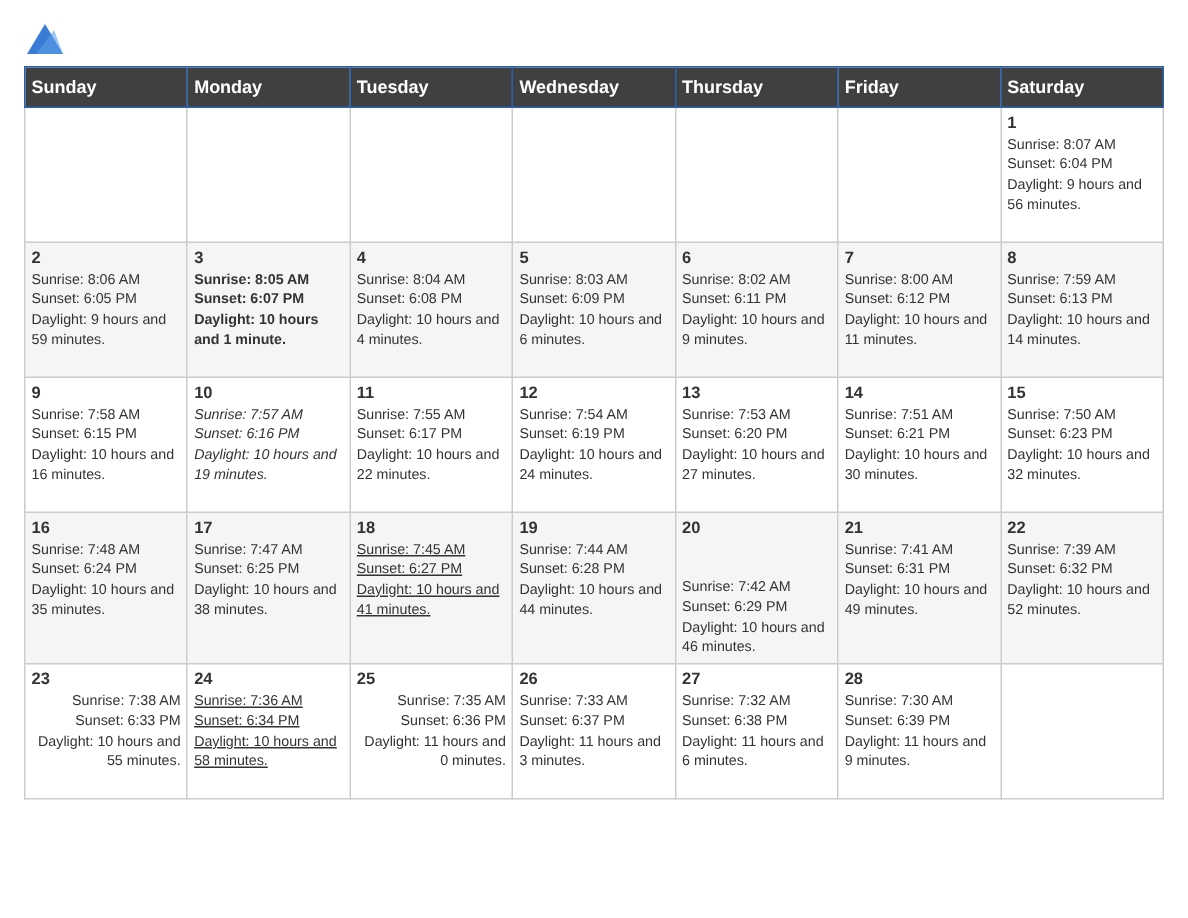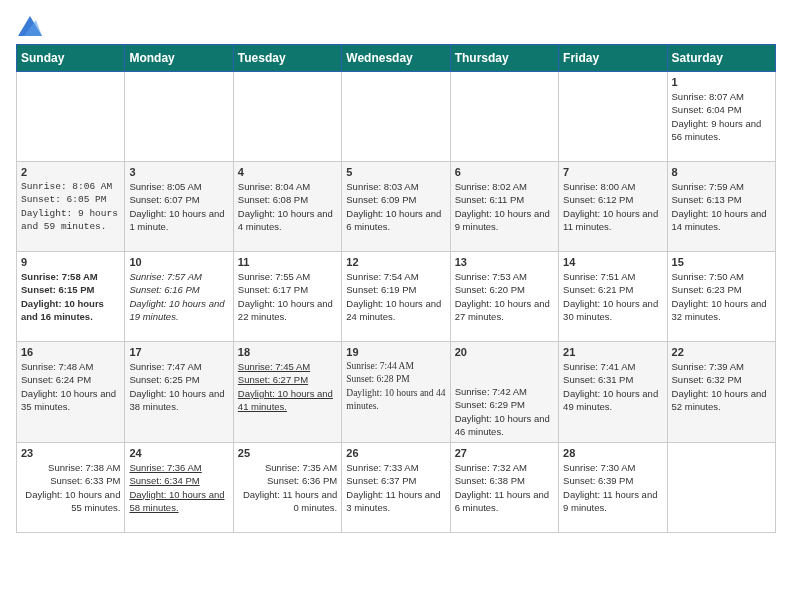--- a/index.html
+++ b/index.html
@@ -46,21 +46,21 @@
     .calendar-subtitle {
       font-size: 16px;
       color: #555;
     }
     table {
       width: 100%;
       border-collapse: collapse;
       table-layout: fixed;
     }
     thead tr th {
-      background-color: #0f766e;
+      background-color: #404040;
       color: #fff;
       font-size: 12px;
       font-weight: bold;
       padding: 6px 4px;
       text-align: left;
       border: 1px solid #2a60b0;
     }
     tbody tr td {
       border: 1px solid #ccc;
       vertical-align: top;
@@ -130,27 +130,27 @@
         <td>
           <span class="day-number">1</span>
           <div class="day-info" style="white-space: pre-line;">Sunrise: 8:07 AM
 Sunset: 6:04 PM
 Daylight: 9 hours and 56 minutes.</div>
         </td>
       </tr>
       <tr>
         <td>
           <span class="day-number">2</span>
-          <div class="day-info" style="white-space: pre-line; font-family: Liberation Mono, monospace;">Sunrise: 8:06 AM
+          <div class="day-info" style="white-space: pre-line;">Sunrise: 8:06 AM
 Sunset: 6:05 PM
 Daylight: 9 hours and 59 minutes.</div>
         </td>
         <td>
           <span class="day-number">3</span>
-          <div class="day-info" style="white-space: pre-line;">Sunrise: 8:05 AM
+          <div class="day-info" style="white-space: pre-line; font-weight: bold;">Sunrise: 8:05 AM
 Sunset: 6:07 PM
 Daylight: 10 hours and 1 minute.</div>
         </td>
         <td>
           <span class="day-number">4</span>
           <div class="day-info" style="white-space: pre-line;">Sunrise: 8:04 AM
 Sunset: 6:08 PM
 Daylight: 10 hours and 4 minutes.</div>
         </td>
         <td>
@@ -174,21 +174,21 @@
         <td>
           <span class="day-number">8</span>
           <div class="day-info" style="white-space: pre-line;">Sunrise: 7:59 AM
 Sunset: 6:13 PM
 Daylight: 10 hours and 14 minutes.</div>
         </td>
       </tr>
       <tr>
         <td>
           <span class="day-number">9</span>
-          <div class="day-info" style="white-space: pre-line; font-weight: bold;">Sunrise: 7:58 AM
+          <div class="day-info" style="white-space: pre-line;">Sunrise: 7:58 AM
 Sunset: 6:15 PM
 Daylight: 10 hours and 16 minutes.</div>
         </td>
         <td>
           <span class="day-number">10</span>
           <div class="day-info" style="white-space: pre-line; font-style: italic;">Sunrise: 7:57 AM
 Sunset: 6:16 PM
 Daylight: 10 hours and 19 minutes.</div>
         </td>
         <td>
@@ -236,21 +236,21 @@
 Daylight: 10 hours and 38 minutes.</div>
         </td>
         <td>
           <span class="day-number">18</span>
           <div class="day-info" style="white-space: pre-line; text-decoration: underline;">Sunrise: 7:45 AM
 Sunset: 6:27 PM
 Daylight: 10 hours and 41 minutes.</div>
         </td>
         <td>
           <span class="day-number">19</span>
-          <div class="day-info" style="white-space: pre-line; font-family: Liberation Serif, serif;">Sunrise: 7:44 AM
+          <div class="day-info" style="white-space: pre-line;">Sunrise: 7:44 AM
 Sunset: 6:28 PM
 Daylight: 10 hours and 44 minutes.</div>
         </td>
         <td>
           <span class="day-number">20</span>
           <div class="day-info" style="white-space: pre-line; margin-top: 27px;">Sunrise: 7:42 AM
 Sunset: 6:29 PM
 Daylight: 10 hours and 46 minutes.</div>
         </td>
         <td>

